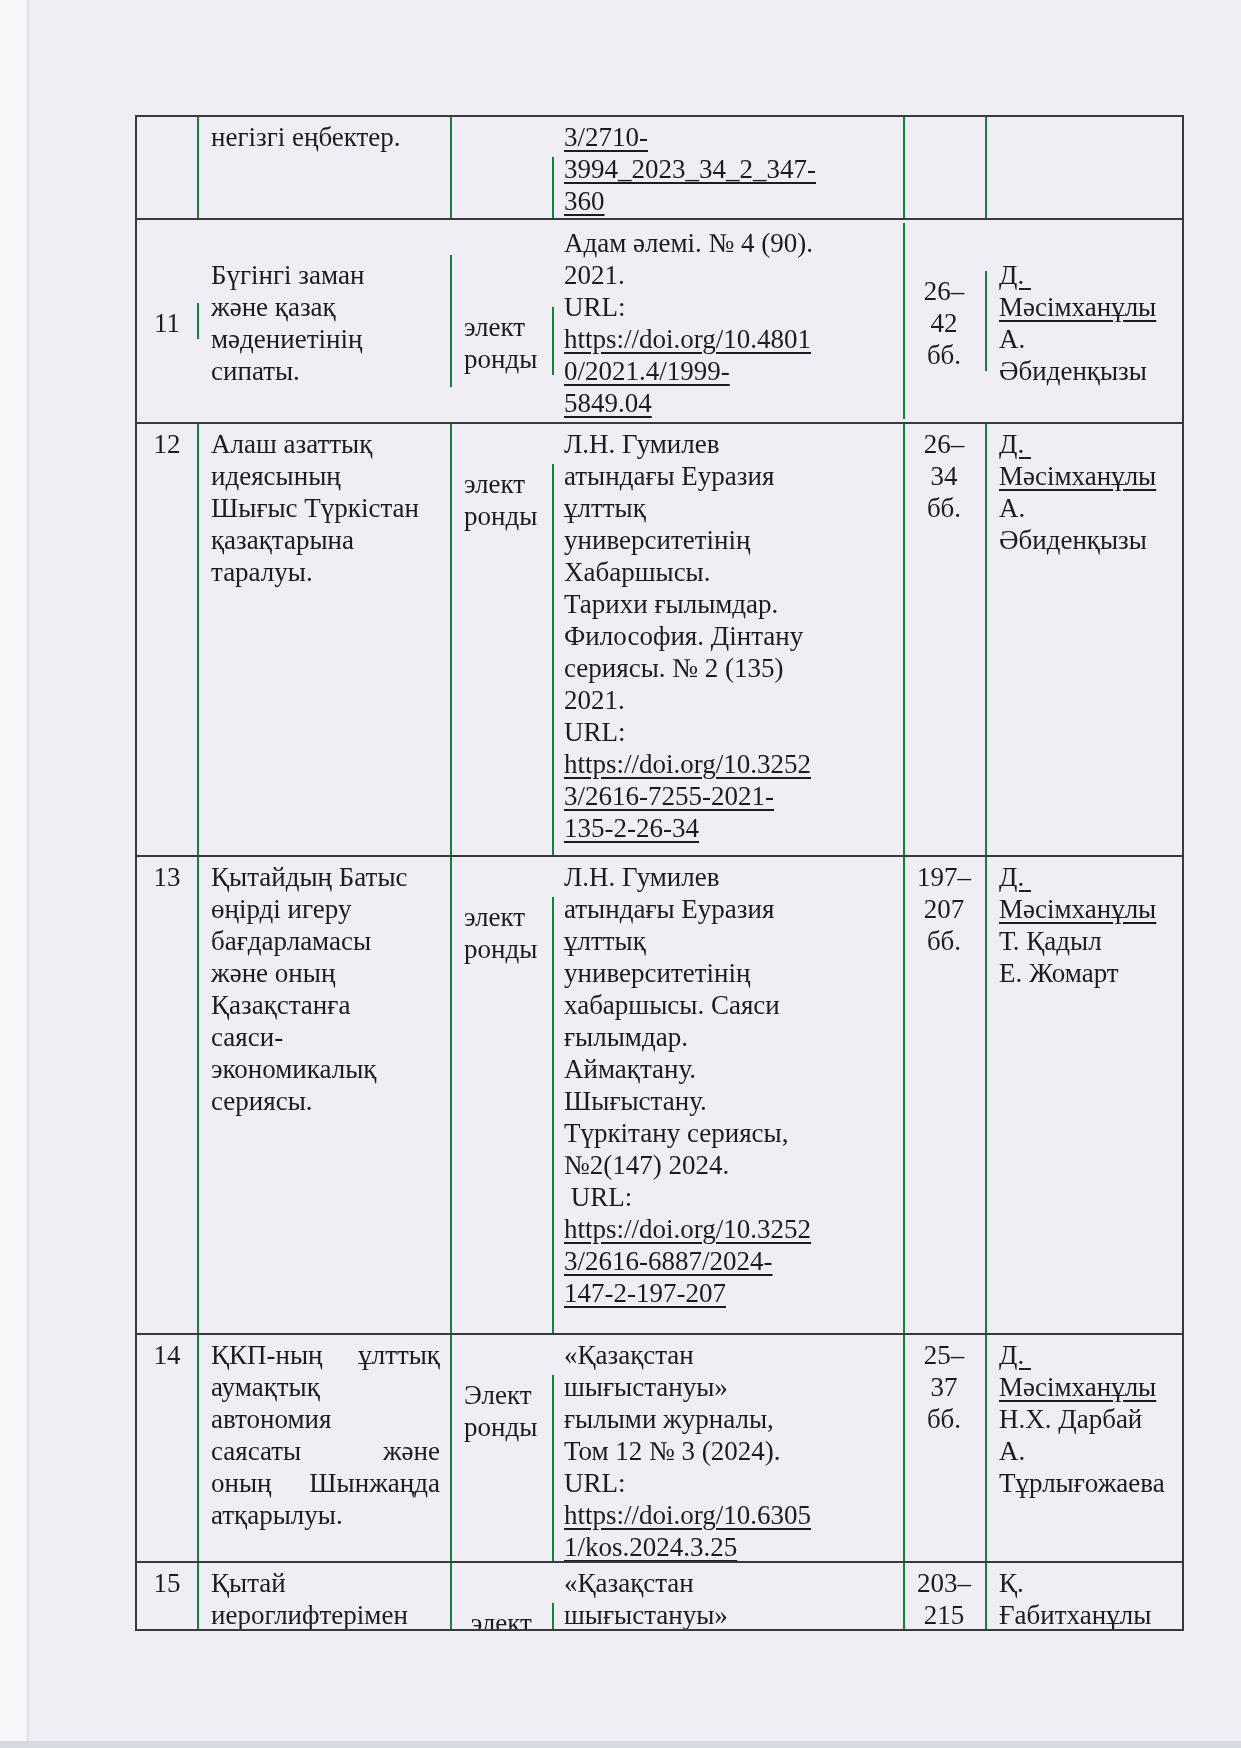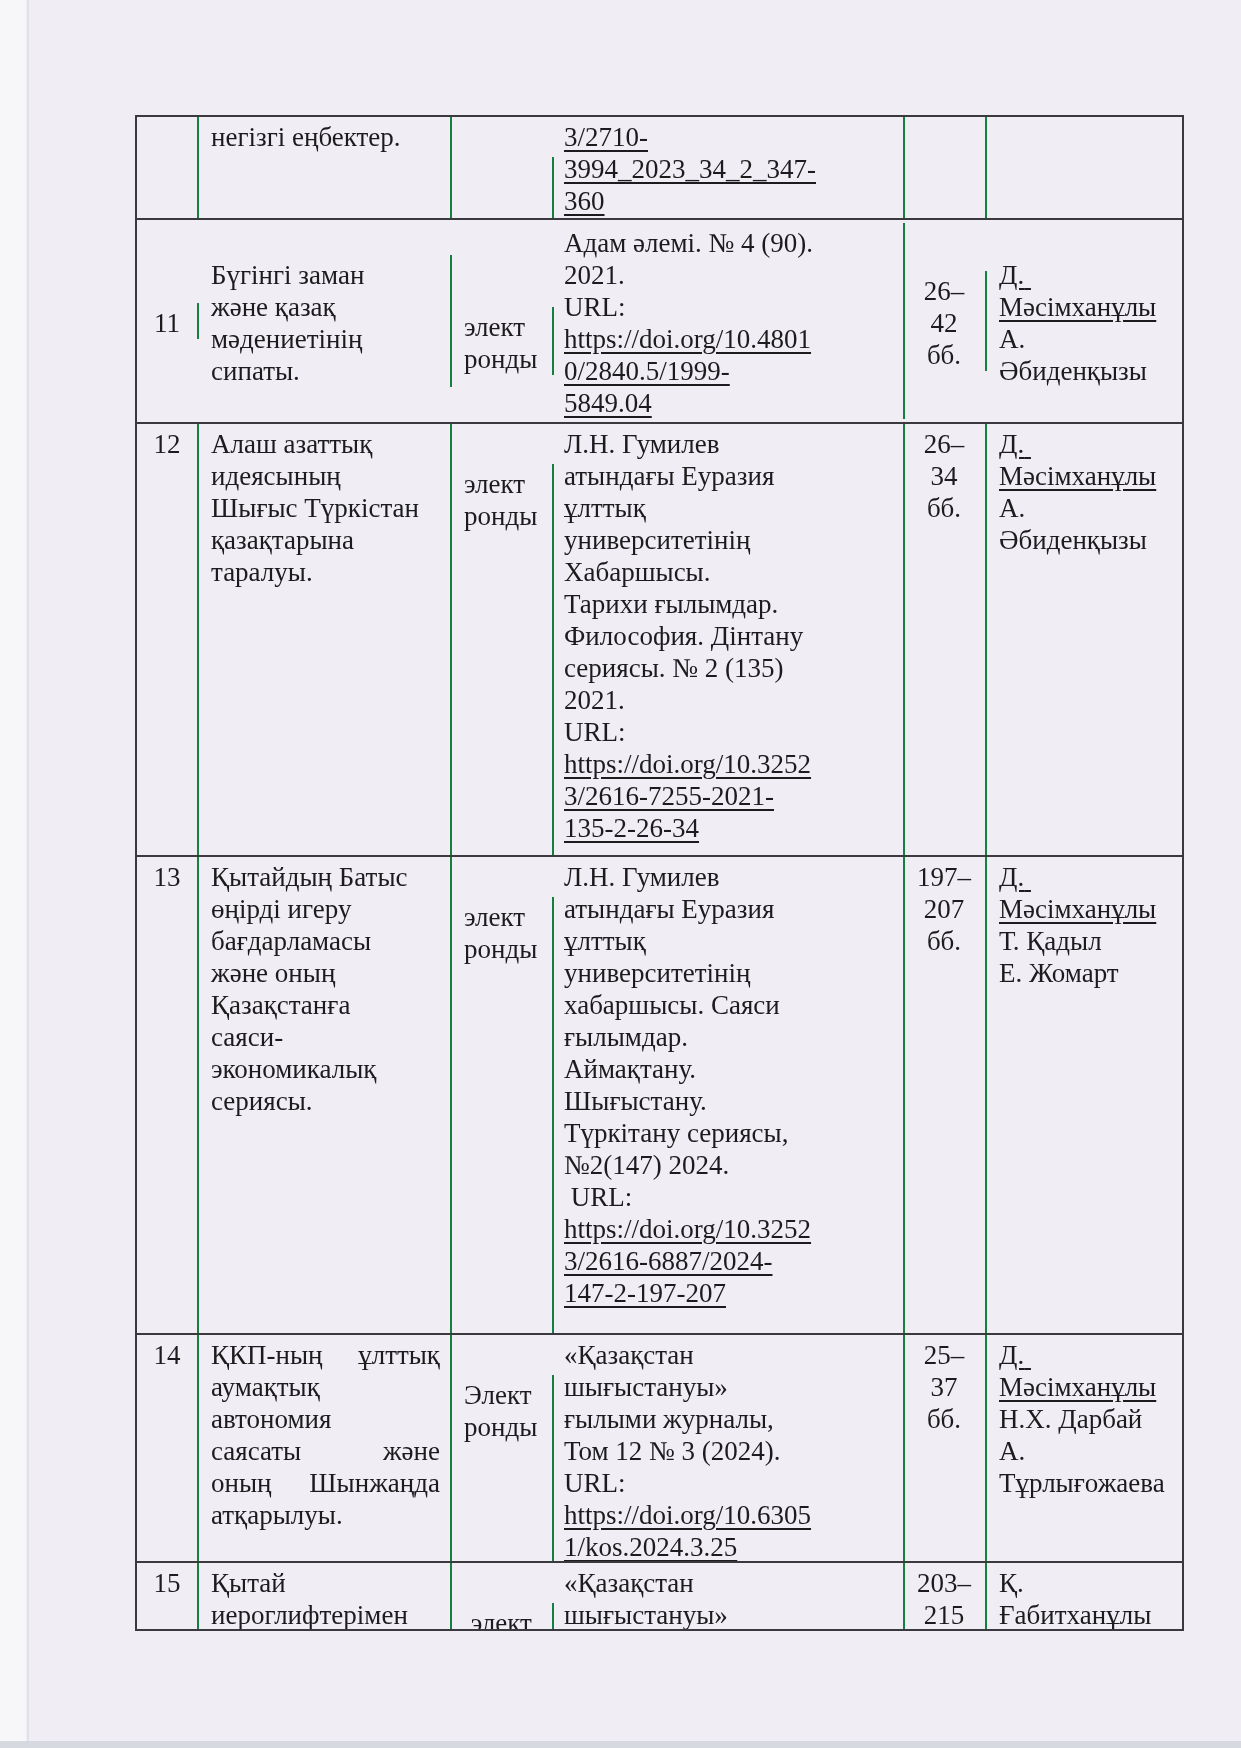--- a/index.html
+++ b/index.html
@@ -83,21 +83,21 @@
         </div>
         <div class="cell c-type">
           <div class="line">элект</div>
           <div class="line">ронды</div>
         </div>
         <div class="cell c-src">
           <div class="line">Адам әлемі. № 4 (90).</div>
           <div class="line">2021.</div>
           <div class="line">URL:</div>
           <div class="line u">https://doi.org/10.4801</div>
-          <div class="line u">0/2840.5/1999-</div>
+          <div class="line u">0/2021.4/1999-</div>
           <div class="line u">5849.04</div>
         </div>
         <div class="cell c-pages">
           <div class="line">26–</div>
           <div class="line">42</div>
           <div class="line">бб.</div>
         </div>
         <div class="cell c-auth">
           <div class="line u">Д. Мәсімханұлы</div>
           <div class="line">А. Әбиденқызы</div>

